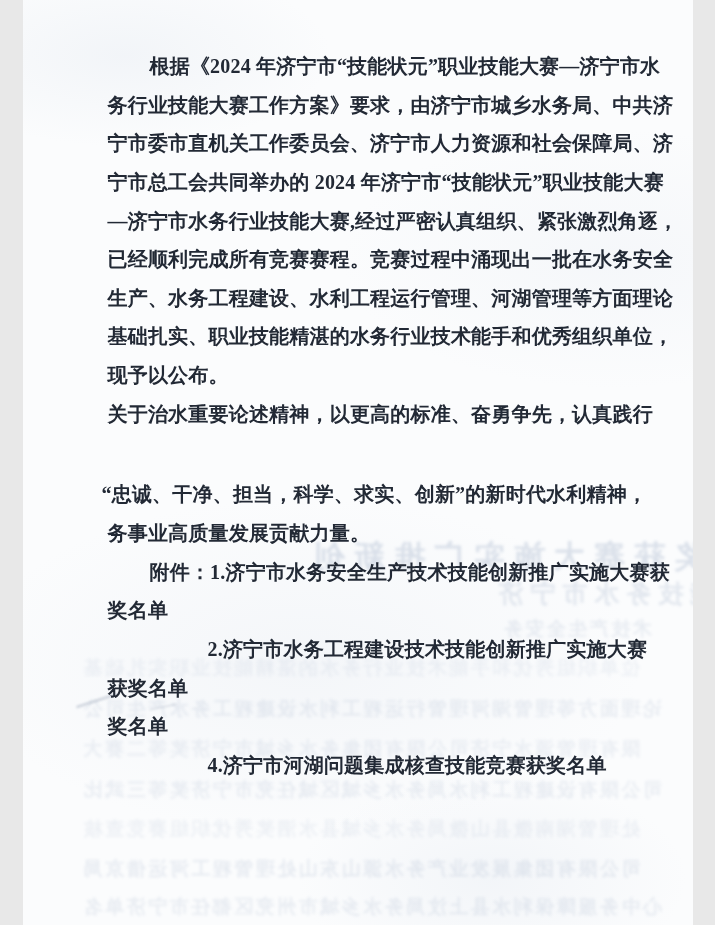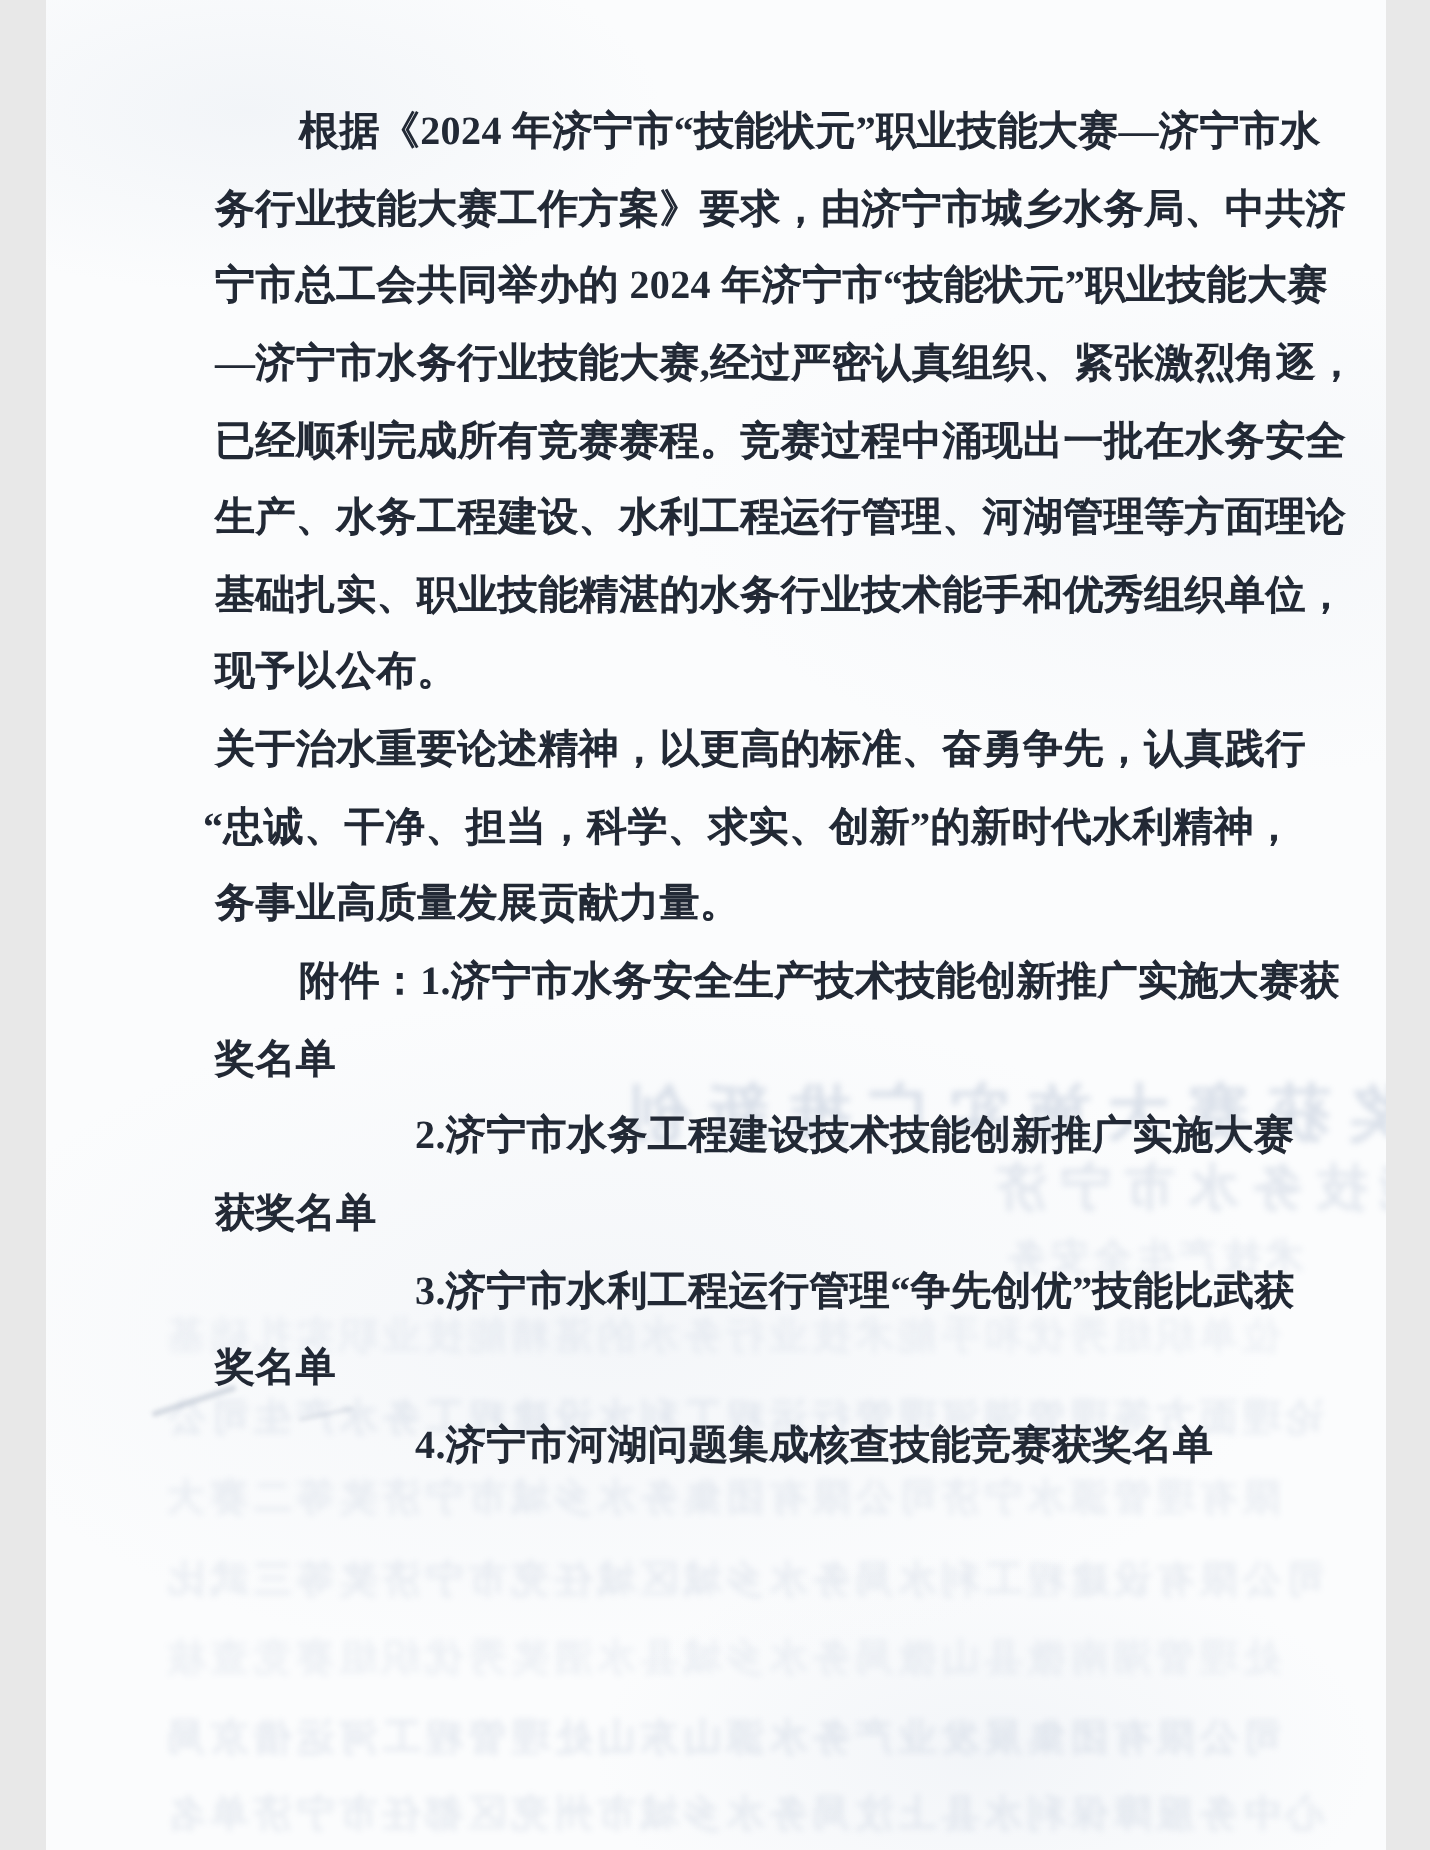--- a/index.html
+++ b/index.html
@@ -26,21 +26,21 @@
     font-weight:600;
     letter-spacing:.2px;
   }
   .ln{
     line-height:38.65px;
     height:38.65px;
     white-space:nowrap;
   }
   .i1{padding-left:42px;}   
   .i2{padding-left:100px;}  
-  .q{text-indent:-6px;}     
+  .q{text-indent:-6px;margin-top:42px;}     
   
   .bleed{
     position:absolute;
     transform:scaleX(-1);
     filter:blur(1.5px);
     color:#7d92b3;
     white-space:nowrap;
     font-weight:bold;
     pointer-events:none;
   }
@@ -83,31 +83,31 @@
     <div class="bleed br br6">司公限有团集展发业产务水源山东山处理管程工河运借京局</div>
     <div class="bleed br br7">心中务服障保利水县上汶局务水乡城市州兖区都任市宁济单名</div>
   </div>
 
   <div class="smudge s1"></div>
   <div class="smudge s2"></div>
 
   <div class="content">
     <div class="ln i1">根据《2024 年济宁市“技能状元”职业技能大赛—济宁市水</div>
     <div class="ln">务行业技能大赛工作方案》要求，由济宁市城乡水务局、中共济</div>
+    <div class="ln">宁市委市直机关工作委员会、济宁市人力资源和社会保障局、济</div>
     <div class="ln">宁市总工会共同举办的 2024 年济宁市“技能状元”职业技能大赛</div>
     <div class="ln">—济宁市水务行业技能大赛,经过严密认真组织、紧张激烈角逐，</div>
     <div class="ln">已经顺利完成所有竞赛赛程。竞赛过程中涌现出一批在水务安全</div>
     <div class="ln">生产、水务工程建设、水利工程运行管理、河湖管理等方面理论</div>
     <div class="ln">基础扎实、职业技能精湛的水务行业技术能手和优秀组织单位，</div>
     <div class="ln">现予以公布。</div>
     <div class="ln">关于治水重要论述精神，以更高的标准、奋勇争先，认真践行</div>
     <div class="ln q">“忠诚、干净、担当，科学、求实、创新”的新时代水利精神，</div>
     <div class="ln">务事业高质量发展贡献力量。</div>
     <div class="ln i1">附件：1.济宁市水务安全生产技术技能创新推广实施大赛获</div>
     <div class="ln">奖名单</div>
     <div class="ln i2">2.济宁市水务工程建设技术技能创新推广实施大赛</div>
     <div class="ln">获奖名单</div>
-    <div class="ln i2">3.济宁市水利工程运行管理“争先创优”技能比武获</div>
     <div class="ln">奖名单</div>
     <div class="ln i2">4.济宁市河湖问题集成核查技能竞赛获奖名单</div>
   </div>
 
 </div>
 
 </body></html>

